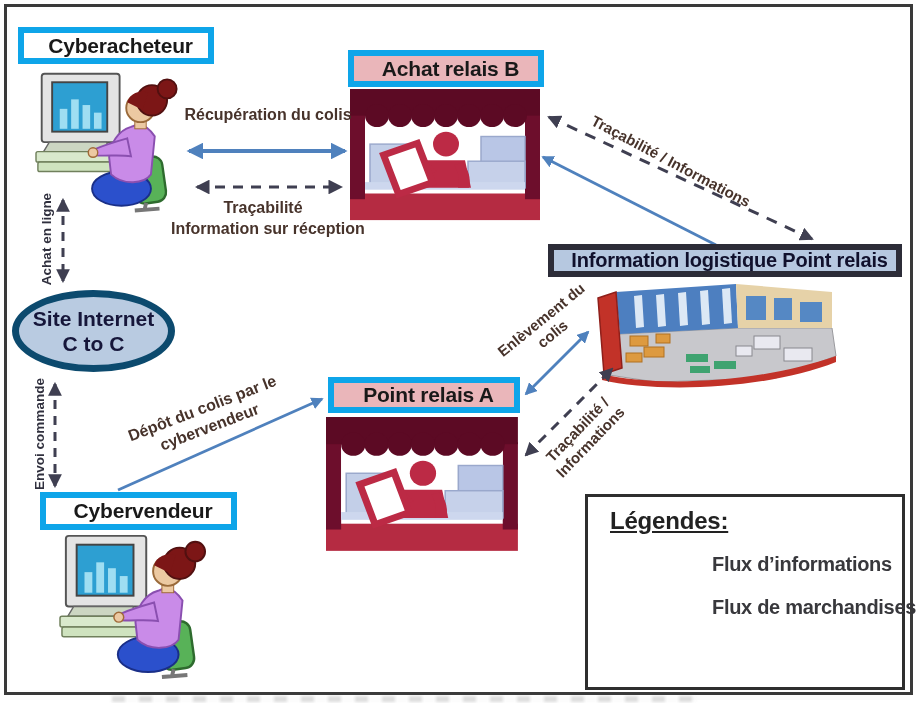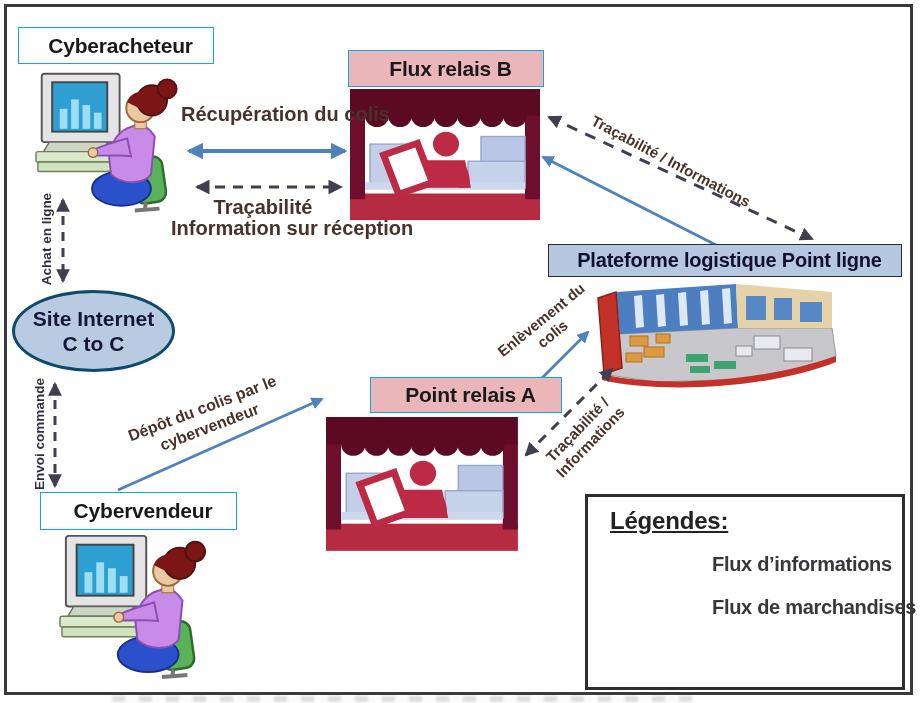--- a/index.html
+++ b/index.html
@@ -9,35 +9,35 @@
     font-family:"Liberation Sans","DejaVu Sans",sans-serif;
   }
   .frame{
     position:absolute; left:4px; top:4px; width:903px; height:685px;
     border:3px solid #3a3a3a;
   }
   svg.layer{position:absolute; left:0; top:0; width:921px; height:703px;}
   .node-box{
     position:absolute; display:flex; align-items:center; justify-content:center;
     font-weight:bold; font-size:21px; color:#191919;
-    border:1px solid #0ea5e9; background:#ffffff; white-space:nowrap;
+    border:6px solid #0ea5e9; background:#ffffff; white-space:nowrap;
     box-sizing:border-box; letter-spacing:-0.2px;padding-left:9px;
   }
   .node-box.pink{background:#eab6ba;}
   .node-box.blue{background:#b6c8e0; border-color:#2c2c38; color:#10102c; font-size:20px;}
   .ellipse{
     position:absolute; left:12px; top:290px; width:163px; height:82px;
-    background:#b9cbe1; border:3px solid #0c4a6e; border-radius:50%;
+    background:#b9cbe1; border:7px solid #0c4a6e; border-radius:50%;
     display:flex; flex-direction:column; align-items:center; justify-content:center;
     font-weight:bold; font-size:21px; line-height:25px; color:#16163a;
     box-sizing:border-box;
   }
   .arrow-lbl{
     position:absolute; text-align:center; font-weight:600;
-    font-size:20px; line-height:21px; color:#47332b; white-space:nowrap;
+    font-size:16px; line-height:21px; color:#47332b; white-space:nowrap;
   }
   .rot{transform-origin:center;}
   .vert{
     position:absolute; font-weight:bold; font-size:13.5px; color:#30303e;
     white-space:nowrap;
   }
   .legend-box{
     position:absolute; left:585px; top:494px; width:320px; height:196px;
     border:3px solid #2e2e2e; background:#fff; box-sizing:border-box;
   }
@@ -180,25 +180,25 @@
     <line x1="55" y1="384" x2="55" y2="486" stroke="#3f3f51" stroke-width="3" stroke-dasharray="9 7" marker-start="url(#md)" marker-end="url(#md)"></line>
     <line x1="526" y1="455" x2="612" y2="369" stroke="#3f3f51" stroke-width="3" stroke-dasharray="10 8" marker-start="url(#md)" marker-end="url(#md)"></line>
     <line x1="549" y1="117" x2="812" y2="239" stroke="#3f3f51" stroke-width="3" stroke-dasharray="11 9" marker-start="url(#md)" marker-end="url(#md)"></line>
 
     <line x1="612" y1="566" x2="690" y2="566" stroke="#3f3f51" stroke-width="3.2" stroke-dasharray="10 8" marker-end="url(#md)"></line>
     <line x1="612" y1="609" x2="696" y2="609" stroke="#4f81bd" stroke-width="4" marker-end="url(#mb)"></line>
   </svg>
 
   <div class="node-box" style="left:18px; top:27px; width:196px; height:37px;">Cyberacheteur</div>
 
-  <div class="node-box pink" style="left:348px; top:50px; width:196px; height:37px;">Flux relais B</div>
-
-  <div class="node-box blue" style="left:548px; top:244px; width:354px; height:33px;">Plateforme logistique Point ligne</div>
-
-  <div class="node-box pink" style="left:328px; top:377px; width:192px; height:36px;margin-left:42px;">Point relais A</div>
+  <div class="node-box pink" style="left:348px; top:50px; width:196px; height:37px;">Achat relais B</div>
+
+  <div class="node-box blue" style="left:548px; top:244px; width:354px; height:33px;">Information logistique Point relais</div>
+
+  <div class="node-box pink" style="left:328px; top:377px; width:192px; height:36px;">Point relais A</div>
 
   <div class="node-box" style="left:40px; top:492px; width:197px; height:38px;">Cybervendeur</div>
 
   <div class="ellipse">
     <span>Site Internet</span>
     <span>C to C</span>
   </div>
 
   <div class="arrow-lbl" style="left:181px; top:104px; width:174px;">
     <span style="display:block">Récupération du colis</span>

